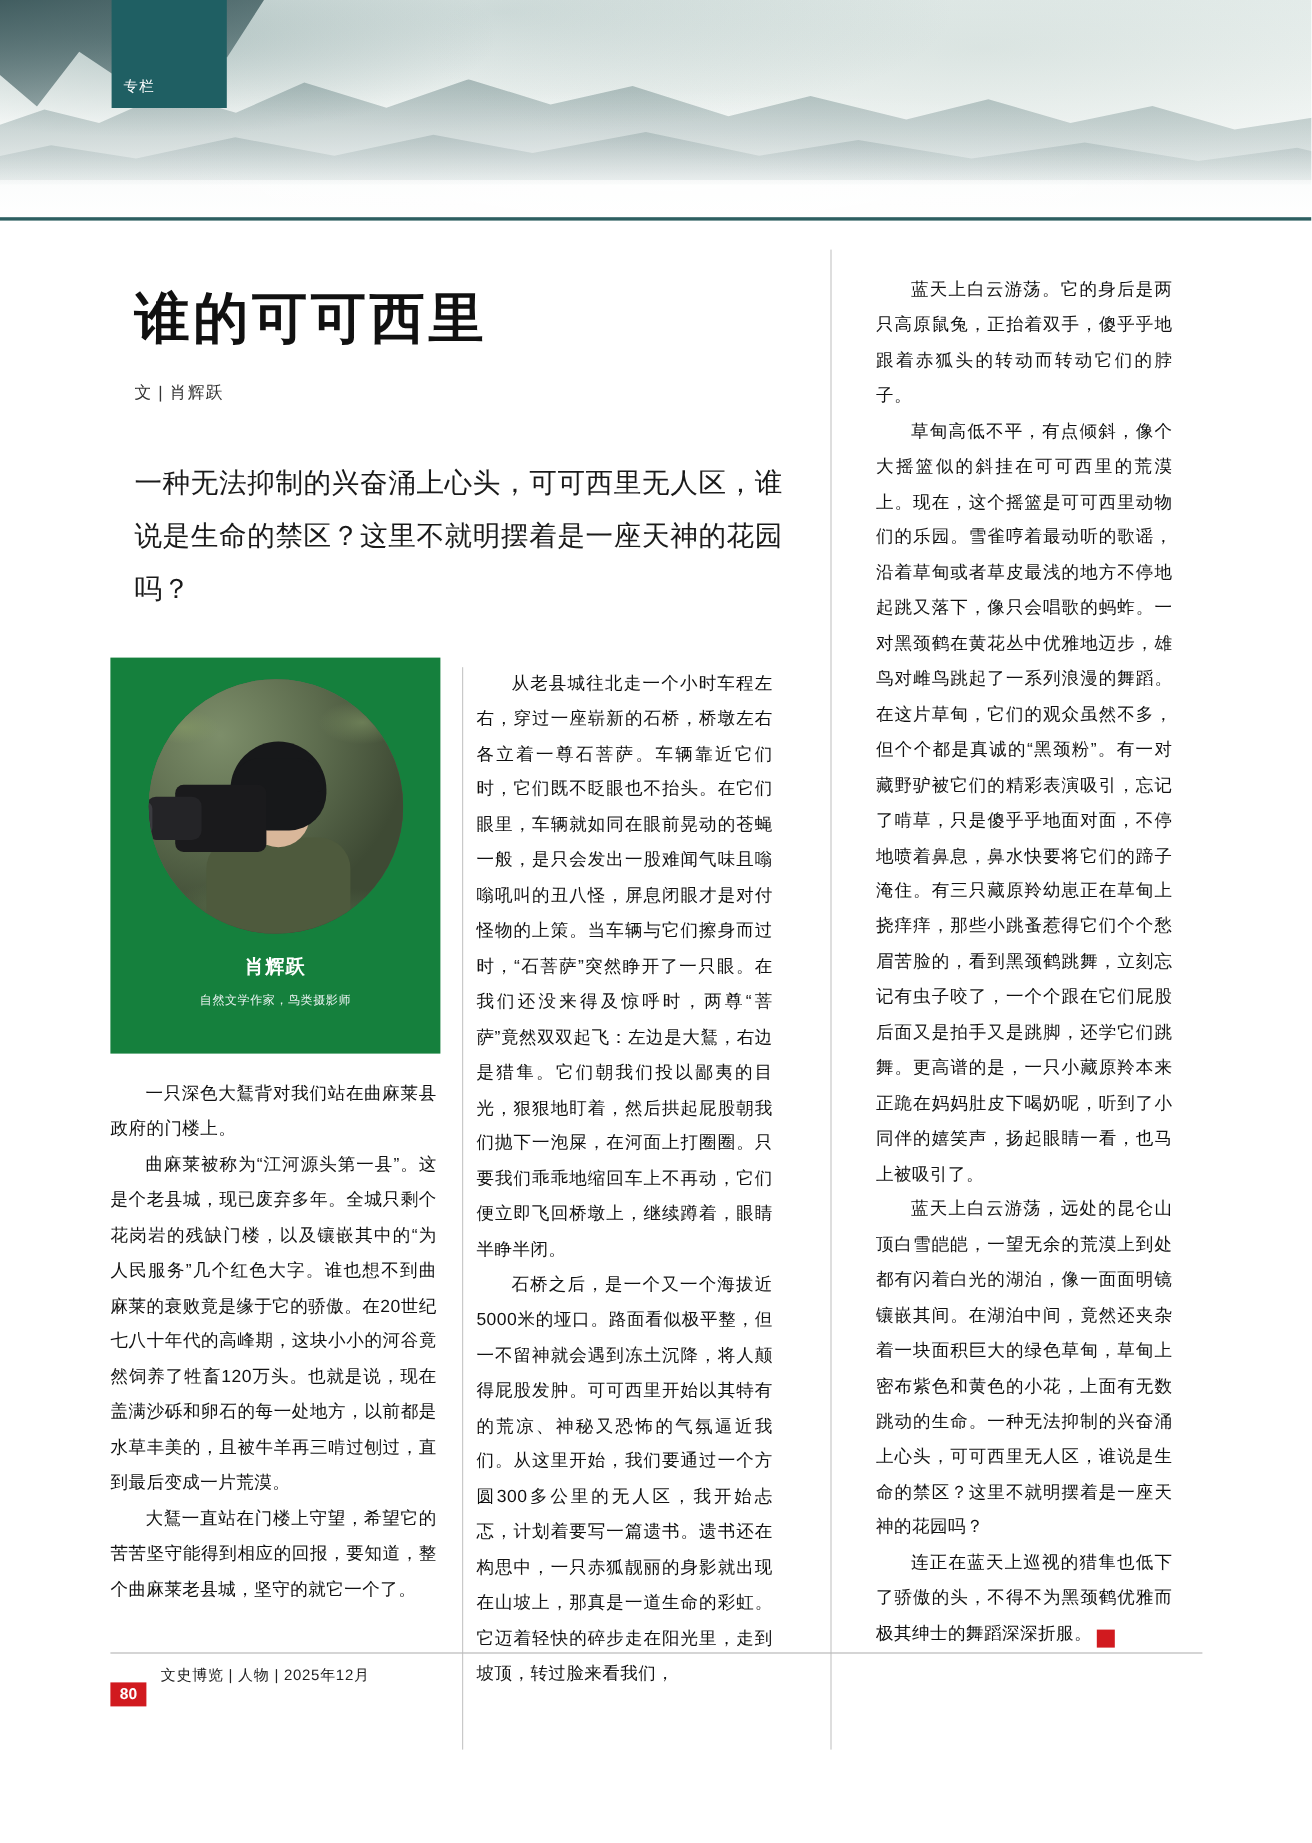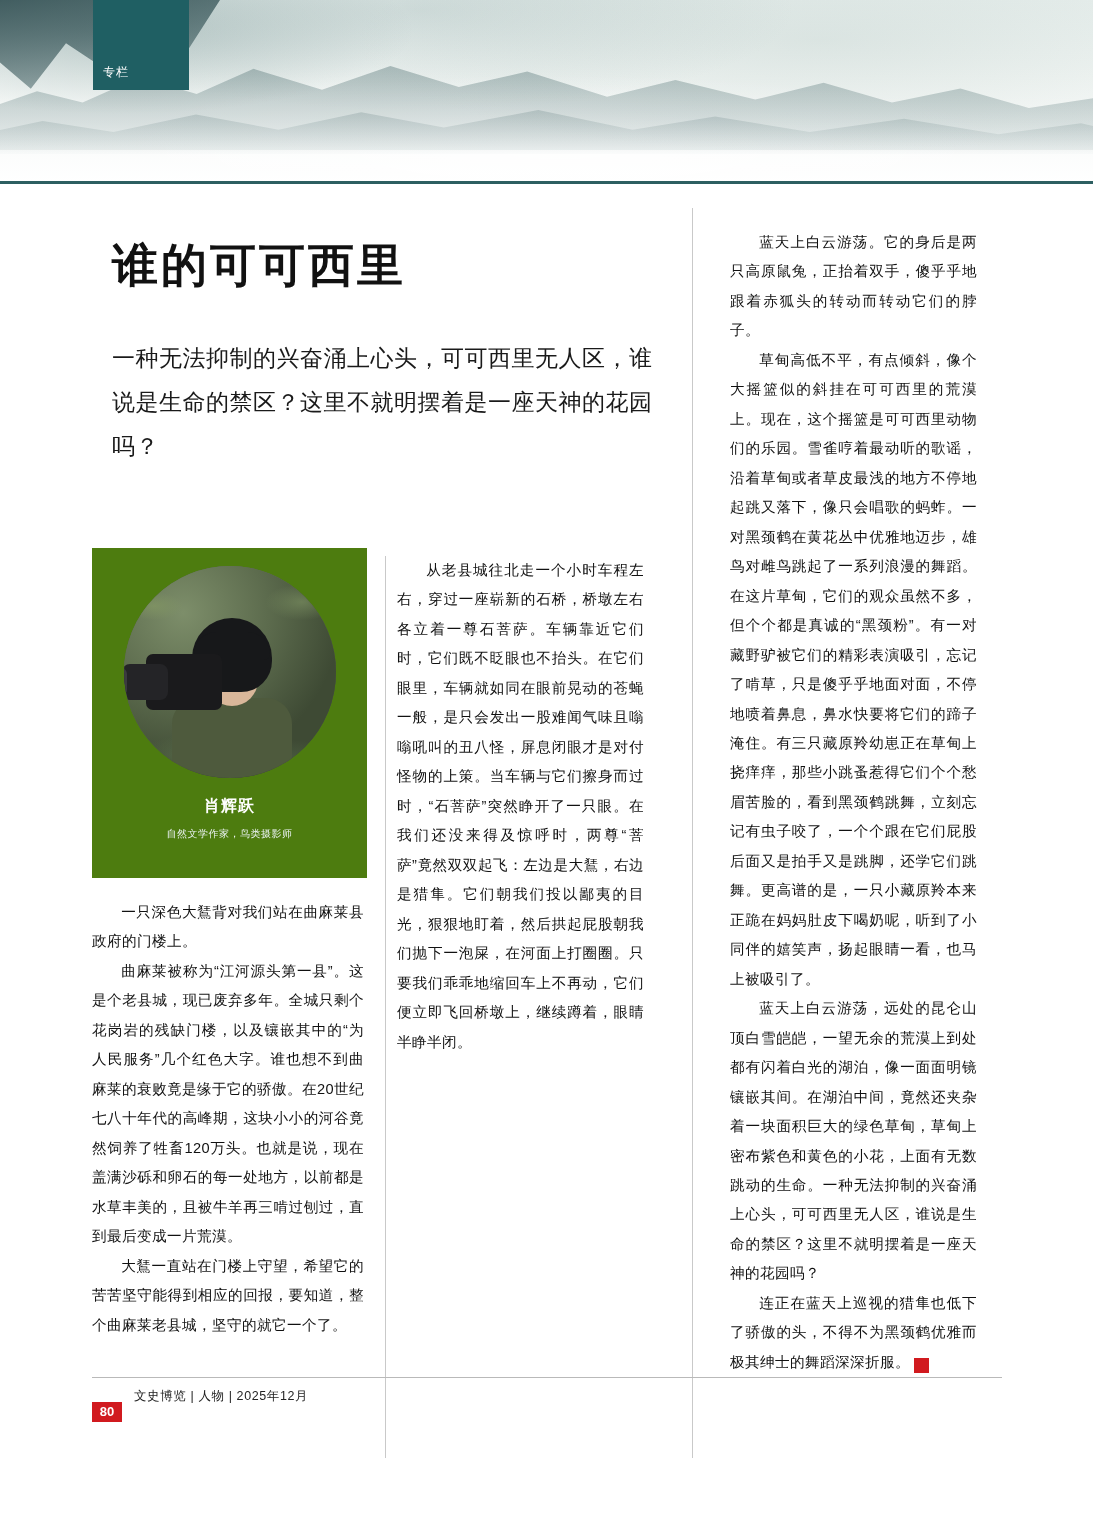--- a/index.html
+++ b/index.html
@@ -108,21 +108,21 @@
     line-height: 1.9;
     letter-spacing: 0.5px;
     color: #1a1a1a;
   }
 
   
   .author-card {
     position: absolute;
     left: 92px; top: 340px;
     width: 275px; height: 330px;
-    background: #4d7c0f;
+    background: #15803d;
   }
   .author-photo {
     position: absolute;
     left: 50%; top: 18px;
     transform: translateX(-50%);
     width: 212px; height: 212px;
     border-radius: 50%;
     overflow: hidden;
     background: #4c5c46;
   }
@@ -291,20 +291,21 @@
   <div class="header-rule"></div>
 </div>
 
 <div class="page-body">
 
   <div class="vrule vrule-a"></div>
   <div class="vrule vrule-b"></div>
 
   <div class="title-zone">
     <h1 class="article-title">谁的可可西里</h1>
+    <div class="byline">文 | 肖辉跃</div>
     <div class="standfirst">一种无法抑制的兴奋涌上心头，可可西里无人区，谁说是生命的禁区？这里不就明摆着是一座天神的花园吗？</div>
   </div>
 
   <div class="author-card">
     <div class="author-photo">
       <div class="photo-bg"></div>
       <div class="photo-leaves"></div>
       <div class="photo-person">
         <div class="p-body"></div>
         <div class="p-face"></div>
@@ -319,20 +320,21 @@
   </div>
 
   <div class="col col-1">
     <p>一只深色大鵟背对我们站在曲麻莱县政府的门楼上。</p>
     <p>曲麻莱被称为“江河源头第一县”。这是个老县城，现已废弃多年。全城只剩个花岗岩的残缺门楼，以及镶嵌其中的“为人民服务”几个红色大字。谁也想不到曲麻莱的衰败竟是缘于它的骄傲。在20世纪七八十年代的高峰期，这块小小的河谷竟然饲养了牲畜120万头。也就是说，现在盖满沙砾和卵石的每一处地方，以前都是水草丰美的，且被牛羊再三啃过刨过，直到最后变成一片荒漠。</p>
     <p>大鵟一直站在门楼上守望，希望它的苦苦坚守能得到相应的回报，要知道，整个曲麻莱老县城，坚守的就它一个了。</p>
   </div>
 
   <div class="col col-2">
     <p>从老县城往北走一个小时车程左右，穿过一座崭新的石桥，桥墩左右各立着一尊石菩萨。车辆靠近它们时，它们既不眨眼也不抬头。在它们眼里，车辆就如同在眼前晃动的苍蝇一般，是只会发出一股难闻气味且嗡嗡吼叫的丑八怪，屏息闭眼才是对付怪物的上策。当车辆与它们擦身而过时，“石菩萨”突然睁开了一只眼。在我们还没来得及惊呼时，两尊“菩萨”竟然双双起飞：左边是大鵟，右边是猎隼。它们朝我们投以鄙夷的目光，狠狠地盯着，然后拱起屁股朝我们抛下一泡屎，在河面上打圈圈。只要我们乖乖地缩回车上不再动，它们便立即飞回桥墩上，继续蹲着，眼睛半睁半闭。</p>
+    <p>石桥之后，是一个又一个海拔近5000米的垭口。路面看似极平整，但一不留神就会遇到冻土沉降，将人颠得屁股发肿。可可西里开始以其特有的荒凉、神秘又恐怖的气氛逼近我们。从这里开始，我们要通过一个方圆300多公里的无人区，我开始忐忑，计划着要写一篇遗书。遗书还在构思中，一只赤狐靓丽的身影就出现在山坡上，那真是一道生命的彩虹。它迈着轻快的碎步走在阳光里，走到坡顶，转过脸来看我们，</p>
   </div>
 
   <div class="col col-3">
     <p>蓝天上白云游荡。它的身后是两只高原鼠兔，正抬着双手，傻乎乎地跟着赤狐头的转动而转动它们的脖子。</p>
     <p>草甸高低不平，有点倾斜，像个大摇篮似的斜挂在可可西里的荒漠上。现在，这个摇篮是可可西里动物们的乐园。雪雀哼着最动听的歌谣，沿着草甸或者草皮最浅的地方不停地起跳又落下，像只会唱歌的蚂蚱。一对黑颈鹤在黄花丛中优雅地迈步，雄鸟对雌鸟跳起了一系列浪漫的舞蹈。在这片草甸，它们的观众虽然不多，但个个都是真诚的“黑颈粉”。有一对藏野驴被它们的精彩表演吸引，忘记了啃草，只是傻乎乎地面对面，不停地喷着鼻息，鼻水快要将它们的蹄子淹住。有三只藏原羚幼崽正在草甸上挠痒痒，那些小跳蚤惹得它们个个愁眉苦脸的，看到黑颈鹤跳舞，立刻忘记有虫子咬了，一个个跟在它们屁股后面又是拍手又是跳脚，还学它们跳舞。更高谱的是，一只小藏原羚本来正跪在妈妈肚皮下喝奶呢，听到了小同伴的嬉笑声，扬起眼睛一看，也马上被吸引了。</p>
     <p>蓝天上白云游荡，远处的昆仑山顶白雪皑皑，一望无余的荒漠上到处都有闪着白光的湖泊，像一面面明镜镶嵌其间。在湖泊中间，竟然还夹杂着一块面积巨大的绿色草甸，草甸上密布紫色和黄色的小花，上面有无数跳动的生命。一种无法抑制的兴奋涌上心头，可可西里无人区，谁说是生命的禁区？这里不就明摆着是一座天神的花园吗？</p>
     <p><span>连正在蓝天上巡视的猎隼也低下了骄傲的头，不得不为黑颈鹤优雅而极其绅士的舞蹈深深折服。</span><span class="endmark">R</span></p>
   </div>
 
   <div class="footer">

